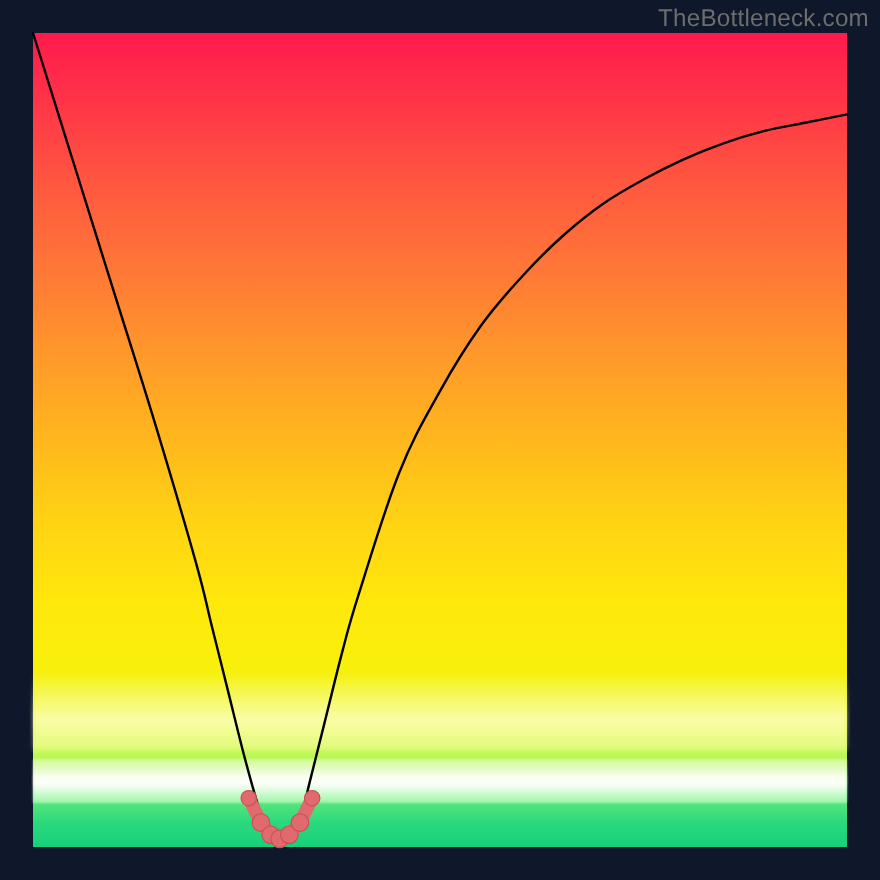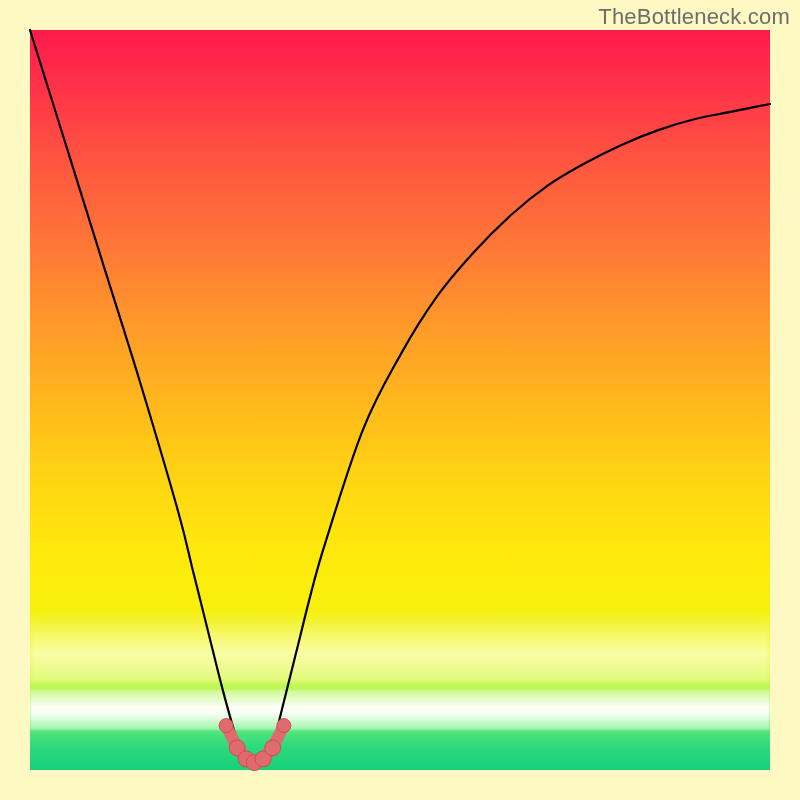--- a/index.html
+++ b/index.html
@@ -7,21 +7,21 @@
     padding: 0;
     width: 800px;
     height: 800px;
     background: #000;
     overflow: hidden;
     font-family: Arial, Helvetica, sans-serif;
   }
   .frame {
     position: absolute;
     inset: 0;
-    background: #fef9c3;
+    background: #0f172a;
   }
   .plot {
     position: absolute;
     left: 30px;
     top: 30px;
     width: 740px;
     height: 740px;
     background: linear-gradient(to bottom,
       #ff1a4d 0%,
       #ff3348 8%,

